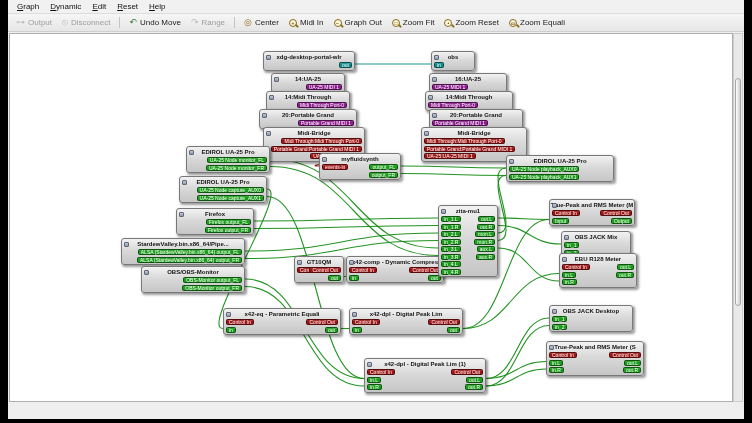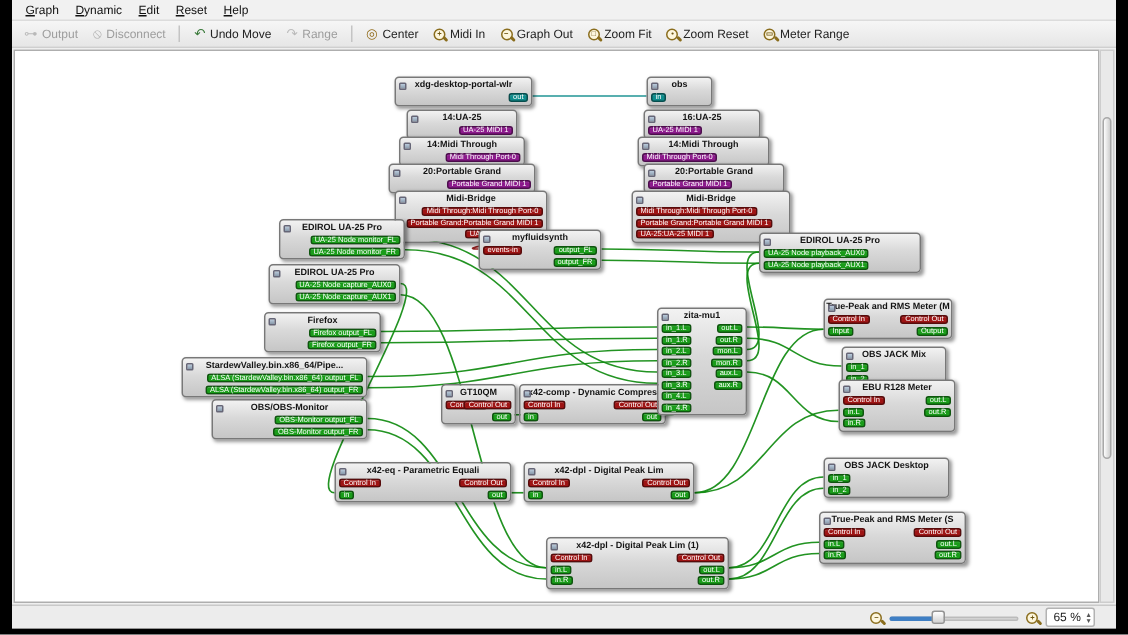--- a/index.html
+++ b/index.html
@@ -144,21 +144,21 @@
     <span class="tbtn">
       <span class="mag">□</span>
       <span>Zoom Fit</span>
     </span>
     <span class="tbtn">
       <span class="mag">•</span>
       <span>Zoom Reset</span>
     </span>
     <span class="tbtn">
       <span class="mag">▭</span>
-      <span>Meter Range</span>
+      <span>Zoom Equali</span>
     </span>
   </div>
 
   <div class="canvas">
     <svg id="edges-svg">
         <path d="M345,30 C383,30 383,30 421,30" fill="none" stroke="#0e8c8c" stroke-width="1.1" opacity="0.92"></path>
         <path d="M355,121 C379,121 285,132 309,132" fill="none" stroke="#8b1010" stroke-width="1.1" opacity="0.92"></path>
         <path d="M391,132 C443.5,132 443.5,134 496,134" fill="none" stroke="#0f8a0f" stroke-width="1.1" opacity="0.92"></path>
         <path d="M391,139.5 C443.5,139.5 443.5,141.5 496,141.5" fill="none" stroke="#0f8a0f" stroke-width="1.1" opacity="0.92"></path>
         <path d="M260,125 C344,125 344,214 428,214" fill="none" stroke="#0f8a0f" stroke-width="1.1" opacity="0.92"></path>
@@ -438,30 +438,14 @@
           <span class="port" style="background: rgb(26, 156, 26); top: 17.5px; right: 2px;">out.L</span>
           <span class="port" style="background: rgb(26, 156, 26); top: 25px; right: 2px;">out.R</span>
         </div>
       </div>
   </div>
 
   <div class="vscroll">
     <div class="vthumb"></div>
   </div>
 
-  <div class="statusbar">
-    <span class="mag">−</span>
-    <span class="slider">
-      <span class="slider-track"></span>
-      <span class="slider-fill"></span>
-      <span class="slider-handle"></span>
-    </span>
-    <span class="mag">+</span>
-    <span class="spinbox">
-      <span>65 %</span>
-      <span class="spin-arrows">
-        <span>▲</span>
-        <span>▼</span>
-      </span>
-    </span>
-  </div>
 
 </div>
 
 </body></html>

